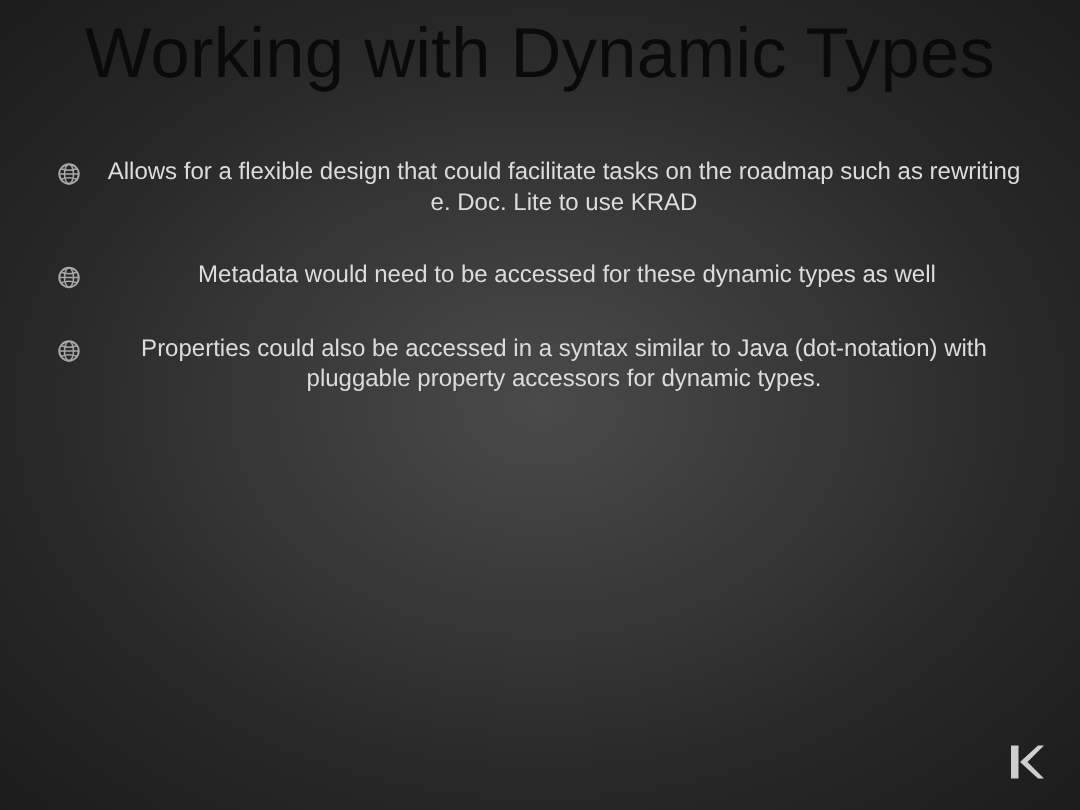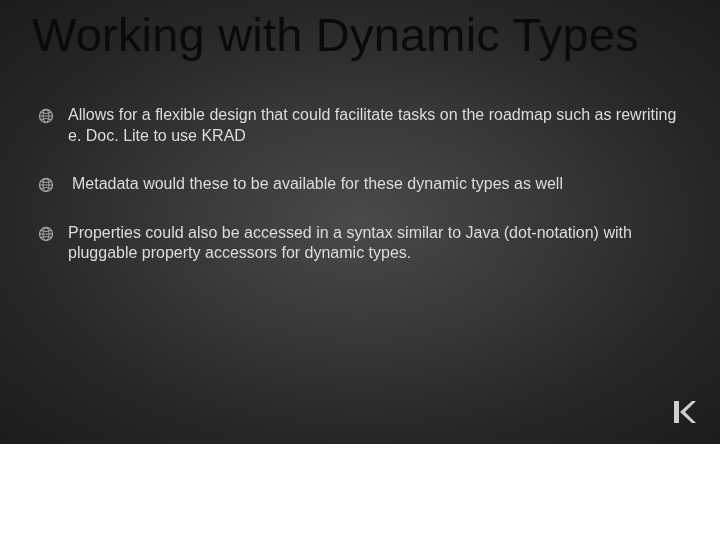--- a/index.html
+++ b/index.html
@@ -5,26 +5,27 @@
   html, body {
     margin: 0;
     padding: 0;
     width: 720px;
     height: 540px;
     overflow: hidden;
     font-family: Arial, Helvetica, sans-serif;
   }
   .slide {
     width: 720px;
-    height: 444px;
+    height: 540px;
     background: radial-gradient(ellipse at center, #4a4a4a 0%, #363636 40%, #262626 70%, #1c1c1c 100%);
     position: relative;
     box-sizing: border-box;
     padding: 10px 32px 0 32px;
     color: #e2e2e2;
+    text-align: center;
   }
   .title {
     color: #0a0a0a;
     font-size: 47px;
     font-weight: 400;
     line-height: 1.05;
     margin: 0 0 46px 0;
     letter-spacing: 0.2px;
   }
   .bullets {
@@ -83,21 +84,21 @@
     <li>
       <span class="bullet-icon">
         <svg viewBox="0 0 16 16" width="16" height="16">
           <circle cx="8" cy="8" r="6.5" fill="none" stroke="#a8a8a8" stroke-width="1.3"></circle>
           <ellipse cx="8" cy="8" rx="3" ry="6.5" fill="none" stroke="#a8a8a8" stroke-width="1"></ellipse>
           <line x1="1.5" y1="8" x2="14.5" y2="8" stroke="#a8a8a8" stroke-width="1"></line>
           <path d="M2.8 4.5 Q8 6.5 13.2 4.5" fill="none" stroke="#a8a8a8" stroke-width="1"></path>
           <path d="M2.8 11.5 Q8 9.5 13.2 11.5" fill="none" stroke="#a8a8a8" stroke-width="1"></path>
         </svg>
       </span>
-      <span class="bullet-text">Metadata would these to be available for these dynamic types as well</span>
+      <span class="bullet-text">Metadata would need to be accessed for these dynamic types as well</span>
     </li>
     <li>
       <span class="bullet-icon">
         <svg viewBox="0 0 16 16" width="16" height="16">
           <circle cx="8" cy="8" r="6.5" fill="none" stroke="#a8a8a8" stroke-width="1.3"></circle>
           <ellipse cx="8" cy="8" rx="3" ry="6.5" fill="none" stroke="#a8a8a8" stroke-width="1"></ellipse>
           <line x1="1.5" y1="8" x2="14.5" y2="8" stroke="#a8a8a8" stroke-width="1"></line>
           <path d="M2.8 4.5 Q8 6.5 13.2 4.5" fill="none" stroke="#a8a8a8" stroke-width="1"></path>
           <path d="M2.8 11.5 Q8 9.5 13.2 11.5" fill="none" stroke="#a8a8a8" stroke-width="1"></path>
         </svg>

